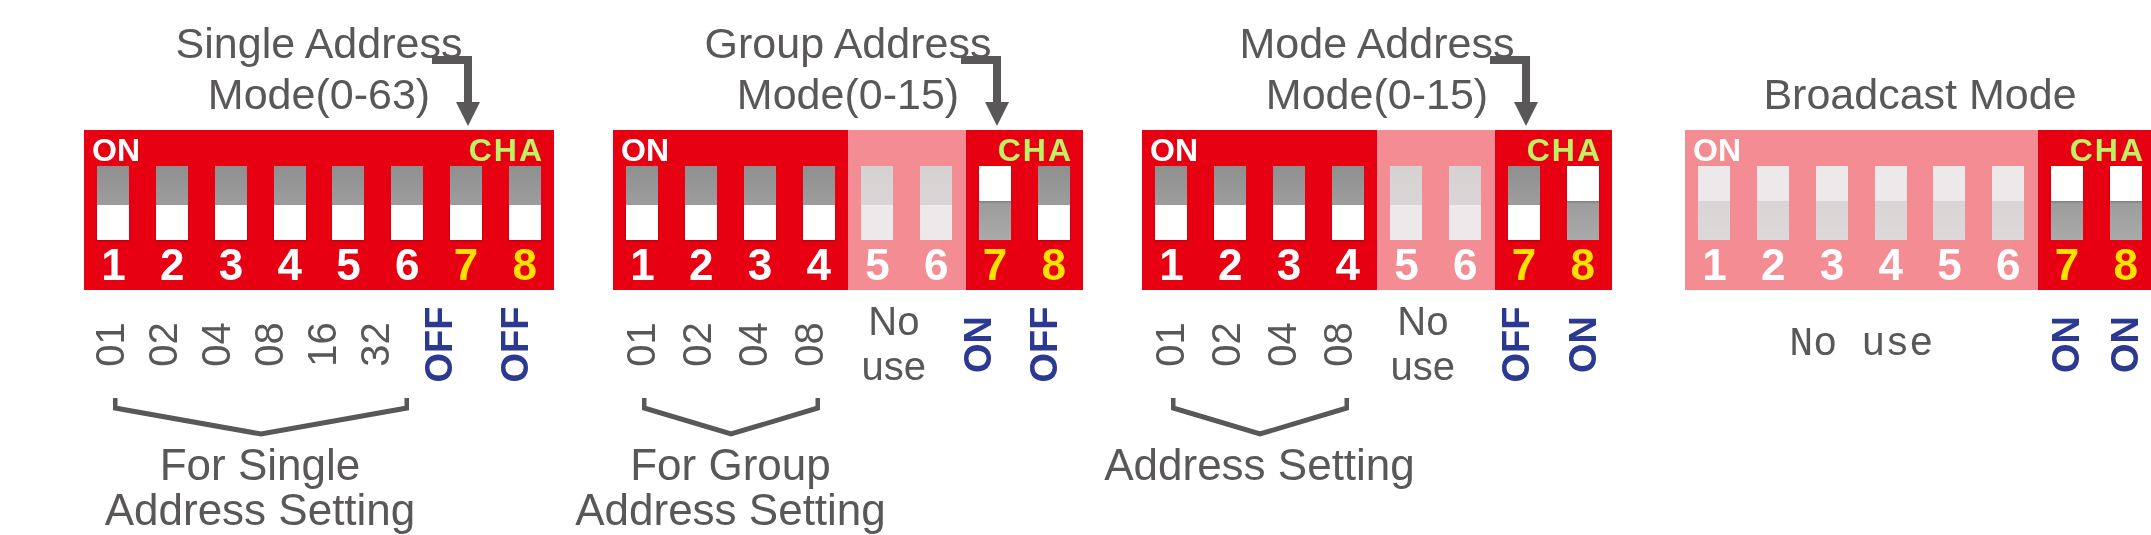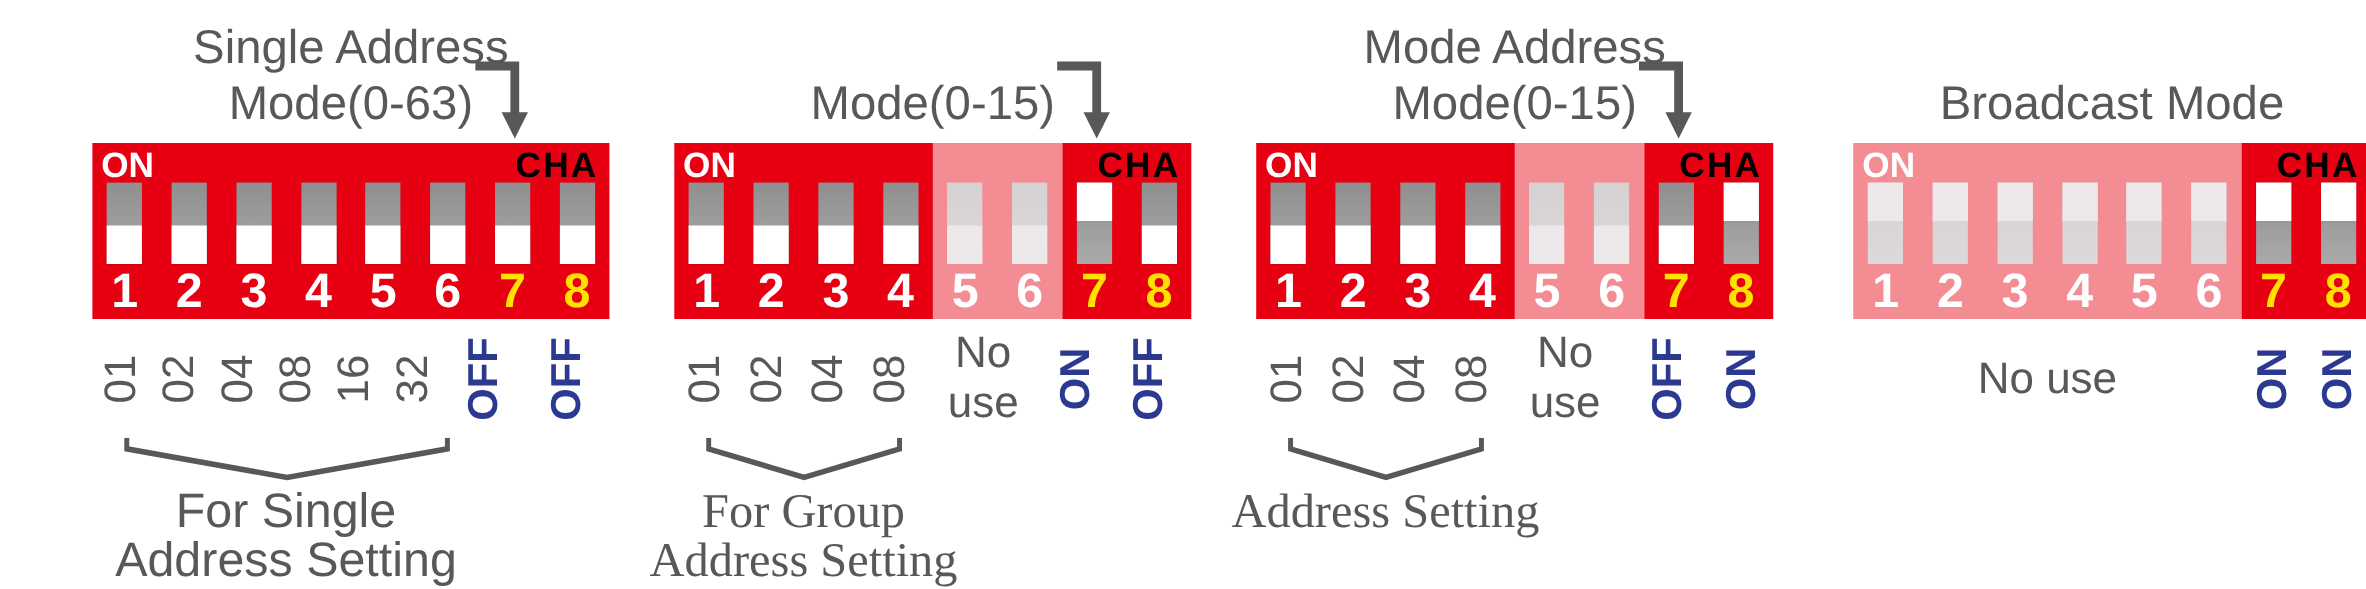--- a/index.html
+++ b/index.html
@@ -33,43 +33,43 @@
   .col{display:flex;flex-direction:column;align-items:center;}
   .slot{position:relative;width:32px;height:74px;background:linear-gradient(180deg,#8f8f8f,#aaaaaa);}
   .slot .handle{position:absolute;left:0;width:100%;height:35px;background:#ffffff;box-shadow:0 1px 2px rgba(0,0,0,.25);}
   .slot.off .handle{bottom:0;}
   .slot.on .handle{top:0;}
   .col.muted .slot{background:linear-gradient(180deg,#a49b9c,#b3aaab);}
   .col.muted .slot .handle{background:#d8cfd0;box-shadow:none;}
   .num{margin-top:1px;font-size:44px;font-weight:bold;color:#ffffff;line-height:48px;}
   .col.ch .num{color:var(--yellow);}
   .on-lbl{position:absolute;top:2px;left:8px;color:#fff;font-weight:bold;font-size:32px;z-index:4;}
-  .cha-lbl{position:absolute;top:2px;right:10px;color:#000000;font-weight:bold;font-size:32px;letter-spacing:2px;z-index:2;}
+  .cha-lbl{position:absolute;top:2px;right:10px;color:#bef264;font-weight:bold;font-size:32px;letter-spacing:2px;z-index:2;}
   .overlay{position:absolute;top:0;bottom:0;background:rgba(255,255,255,0.55);z-index:3;pointer-events:none;}
   .overlay.cols56{left:50%;width:25%;}
   .overlay.cols16{left:0;width:75%;}
 
   .values{height:108px;display:grid;grid-template-columns:repeat(8,1fr);}
   .vcell{display:flex;align-items:center;justify-content:center;}
   .rot{transform:rotate(-90deg);white-space:nowrap;}
   .vnum{font-size:40px;color:var(--gray);}
   .onoff{font-size:38px;font-weight:bold;color:var(--blue);}
   .nouse{display:flex;flex-direction:column;align-items:center;justify-content:center;color:var(--gray);font-size:40px;line-height:45px;}
   .nouse.span56{grid-column:5/7;}
-  .nouse.span16{grid-column:1/7;}
+  .nouse.span16{grid-column:1/7;font-family:Liberation Mono, monospace;}
 
   .bracket{display:block;}
   .bracket path{stroke:var(--gray);stroke-width:5;fill:none;}
   .b6{margin-left:29px;}
   .b4{margin-left:29px;}
 
   .caption{margin-top:4px;color:var(--gray);font-size:44px;line-height:45px;display:flex;flex-direction:column;align-items:center;}
   .caption div{white-space:nowrap;}
   .cap6{width:352px;}
-  .cap4{width:235px;font-family:Liberation Serif, serif;}
+  .cap4{width:235px;}
 </style>
 </head>
 <body>
 
 <div class="wrap">
 
   <section class="panel">
     <div class="title">
       <div>Single Address</div>
       <div>Mode(0-63)</div>
@@ -162,20 +162,21 @@
       <path d="M2 0 L2 10 L148 36 L294 10 L294 0"></path>
     </svg>
     <div class="caption cap6">
       <div>For Single</div>
       <div>Address Setting</div>
     </div>
   </section>
 
   <section class="panel">
     <div class="title">
+      <div>Group Address</div>
       <div>Mode(0-15)</div>
     </div>
     <svg class="arrow" width="60" height="82" viewBox="0 0 60 82">
       <path d="M0 8 H36 V52"></path>
       <polygon points="24,50 48,50 36,74"></polygon>
     </svg>
     <div class="dip">
       <span class="on-lbl">ON</span>
       <span class="cha-lbl">CHA</span>
       <div class="cols">

